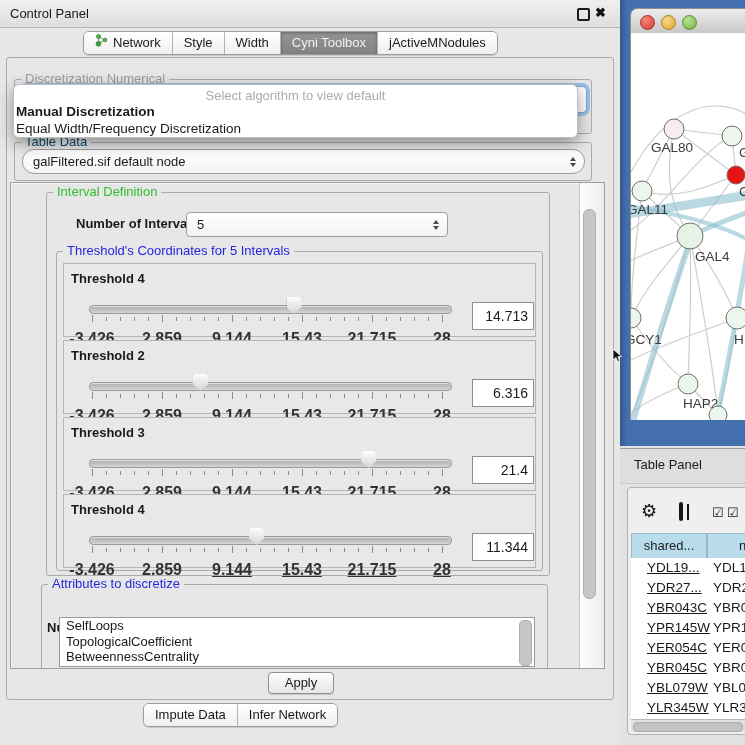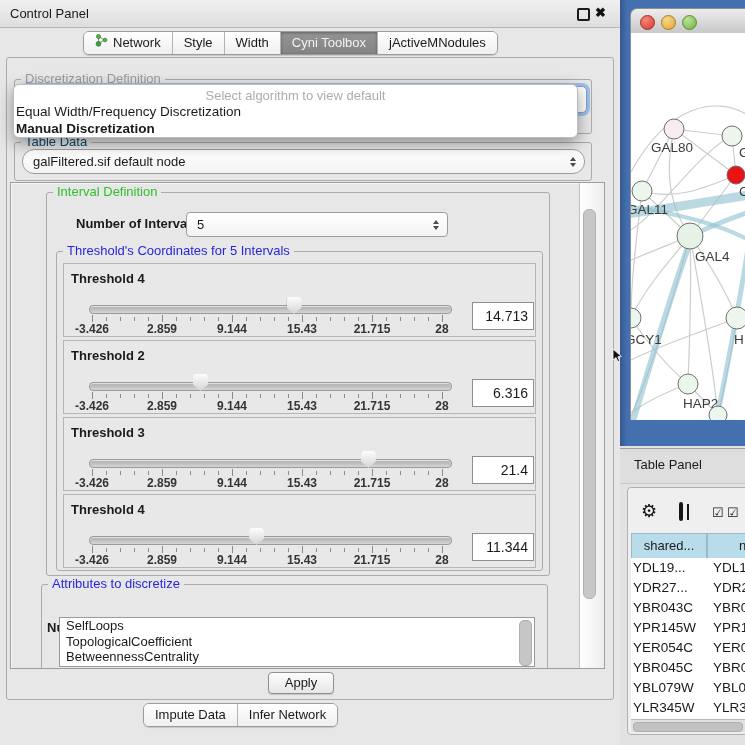--- a/index.html
+++ b/index.html
@@ -51,21 +51,21 @@
   .th-title{position:absolute;left:7px;top:7px;font-weight:bold;}
   .slider{position:absolute;left:23px;top:0;width:365px;height:72px;}
   .track{position:absolute;left:2px;top:41px;width:361px;height:7px;border-radius:4px;
          background:linear-gradient(#A9A9A9,#D6D6D6);border:1px solid #9A9A9A;box-shadow:inset 0 1px 1px rgba(255,255,255,.7);}
   .thumb{position:absolute;top:33px;width:15px;height:17px;background:linear-gradient(#FDFDFD,#D4D4D4);
          clip-path:polygon(50% 100%,0 62%,0 14%,14% 0,86% 0,100% 14%,100% 62%);
          filter:drop-shadow(0 0 1px rgba(0,0,0,.6));}
   .tick{position:absolute;width:1px;background:#8B8B8B;}
   .tick.minor{top:53px;height:4px;}
   .tick.major{top:51px;height:7px;}
-  .tlabel{position:absolute;top:58px;transform:translateX(-50%);font-size:12px;font-weight:bold;color:#333;white-space:nowrap;}
+  .tlabel{position:absolute;top:66px;transform:translateX(-50%);font-size:16px;font-weight:bold;color:#333;white-space:nowrap;text-decoration:underline;}
   .vbox{position:absolute;left:408px;top:38px;width:55px;height:26px;border:1px solid #8E8E8E;background:#FFF;
         font-size:14px;text-align:right;padding-right:5px;line-height:26px;}
   
   .attr-list{background:#FFF;border:1px solid #9A9A9A;overflow:hidden;}
   .attr-item{padding-left:6px;line-height:15.5px;white-space:nowrap;}
   .attr-sb{position:absolute;right:2px;top:2px;width:11px;height:44px;background:#C6C6C6;border-radius:5px;border:1px solid #AFAFAF;}
   
   .push-btn{border:1px solid #8F8F8F;border-radius:4px;background:linear-gradient(#FDFDFD,#E6E6E6);
             text-align:center;line-height:20px;box-shadow:0 1px 1px rgba(0,0,0,.15);}
   
@@ -80,21 +80,21 @@
   .tp-title{left:634px;top:457px;}
   .tpanel{left:627px;top:487px;width:126px;height:246px;border:1px solid #B0B0B0;border-radius:4px;background:#EFEFEF;}
   .gear{font-size:18px;line-height:18px;color:#161616;}
   .split-icon{width:16px;height:16px;border:2px solid #161616;border-radius:2px;position:relative;}
   .split-icon:before{content:"";position:absolute;left:6px;top:0;width:2px;height:16px;background:#161616;}
   .chk{font-size:13px;color:#161616;}
   .thead-cell{position:absolute;top:533px;height:25px;background:#B9DCEA;border:1px solid #9EB9C6;
               text-align:center;line-height:24px;overflow:hidden;white-space:nowrap;}
   .trows{left:631px;top:558px;width:114px;height:161px;background:#FFF;overflow:hidden;}
   .trow{position:absolute;left:0;width:200px;height:20px;line-height:20px;white-space:nowrap;font-size:13.5px;}
-  .tcell1{position:absolute;left:2px;width:95px;overflow:hidden;}
+  .tcell1{position:absolute;left:16px;width:95px;overflow:hidden;text-decoration:underline;}
   .tcell2{position:absolute;left:82px;width:120px;overflow:hidden;}
   .hsb{left:631px;top:719px;width:114px;height:12px;background:#E2E2E2;border-top:1px solid #B8B8B8;}
   .hsb-thumb{position:absolute;left:2px;top:2px;width:108px;height:8px;background:#C2C2C2;border-radius:4px;border:1px solid #ADADAD;}
 </style>
 </head>
 <body>
 
 <div id="app">
 
   
@@ -127,29 +127,29 @@
       </div>
       <div class="seg">
         <span>jActiveMNodules</span>
       </div>
     </div>
 
   <div class="abs outer-panel"></div>
 
   
   <div class="abs group" style="left:14px;top:79px;width:576px;height:53px;">
-    <span class="gtitle gt-gray">Discretization Definition</span>
+    <span class="gtitle gt-gray">Discretization Numerical</span>
   </div>
   <div class="abs hidden-combo"></div>
   
   <div class="abs popup">
     <div class="hint">Select algorithm to view default</div>
     <div id="popup-options">
+        <div class="opt opt-bold">Manual Discretization</div>
         <div class="opt">Equal Width/Frequency Discretization</div>
-        <div class="opt opt-bold">Manual Discretization</div>
       </div>
   </div>
 
   
   <div class="abs group" style="left:14px;top:142px;width:576px;height:37px;">
     <span class="gtitle" style="color:#0c4a6e;">Table Data</span>
   </div>
   <div class="abs combo" style="left:22px;top:149px;width:561px;height:23px;border-radius:12px;">
     <span class="val">galFiltered.sif default node</span>
     <span class="spin">

